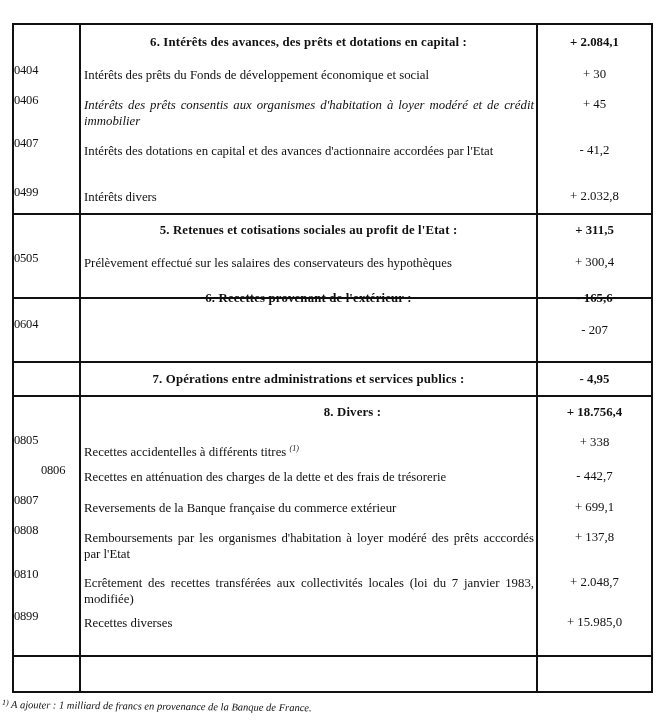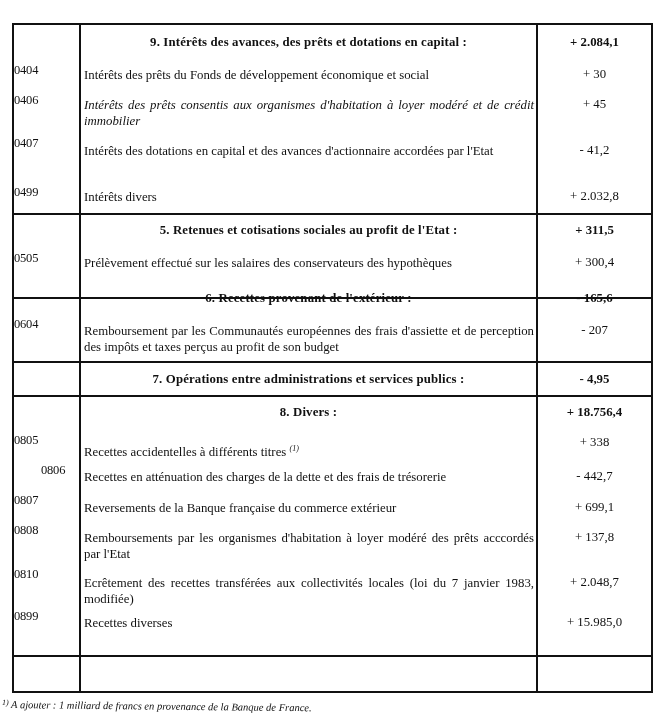--- a/index.html
+++ b/index.html
@@ -51,21 +51,21 @@
   <div class="frame">
 
     <div class="hline" style="left:0;top:0;width:640px;"></div>
     <div class="vline" style="left:0;top:0;height:670px;"></div>
     <div class="vline" style="left:67px;top:0;height:670px;"></div>
     <div class="vline" style="left:524px;top:0;height:670px;"></div>
     <div class="vline" style="left:639px;top:0;height:670px;"></div>
     <div class="hline" style="left:0;top:668px;width:640px;"></div>
 
     <div class="section" style="top:0;height:192px;">
-      <div class="heading" style="top:12px;">9. Intérêts des avances, des prêts et dotations en capital :</div>
+      <div class="heading" style="top:12px;">6. Intérêts des avances, des prêts et dotations en capital :</div>
       <div class="amount bold" style="top:12px;">+ 2.084,1</div>
 
       <div class="code" style="top:40px;">0404</div>
       <div class="desc" style="top:44px;">Intérêts des prêts du Fonds de développement économique et social</div>
       <div class="amount" style="top:44px;">+ 30</div>
 
       <div class="code" style="top:70px;">0406</div>
       <div class="desc" style="top:74px;font-style:italic;">Intérêts des prêts consentis aux organismes d'habitation à loyer modéré et de crédit immobilier</div>
       <div class="amount" style="top:74px;">+ 45</div>
 
@@ -87,33 +87,32 @@
       <div class="desc" style="top:40px;">Prélèvement effectué sur les salaires des conservateurs des hypothèques</div>
       <div class="amount" style="top:40px;">+ 300,4</div>
       <div class="section-border"></div>
     </div>
 
     <div class="section" style="top:260px;height:80px;">
       <div class="heading" style="top:8px;">6. Recettes provenant de l'extérieur :</div>
       <div class="amount bold" style="top:8px;">- 165,6</div>
 
       <div class="code" style="top:34px;">0604</div>
-      <div class="desc" style="top:40px;">Remboursement par les Communautés européennes des frais d'assiette et de perception des impôts et taxes perçus au profit de son budget</div>
       <div class="amount" style="top:40px;">- 207</div>
       <div class="section-border"></div>
     </div>
 
     <div class="section" style="top:340px;height:34px;">
       <div class="heading" style="top:9px;">7. Opérations entre administrations et services publics :</div>
       <div class="amount bold" style="top:9px;">- 4,95</div>
       <div class="section-border"></div>
     </div>
 
     <div class="section" style="top:374px;height:260px;">
-      <div class="heading" style="top:8px;">8. Divers :</div>
+      <div class="heading" style="top:8px;padding-left:44px;">8. Divers :</div>
       <div class="amount bold" style="top:8px;">+ 18.756,4</div>
 
       <div class="code" style="top:36px;">0805</div>
       <div class="desc" style="top:44px;"><span>Recettes accidentelles à différents titres</span> <span class="sup">(1)</span></div>
       <div class="amount" style="top:38px;">+ 338</div>
 
       <div class="code" style="top:66px;margin-left:27px;">0806</div>
       <div class="desc" style="top:72px;">Recettes en atténuation des charges de la dette et des frais de trésorerie</div>
       <div class="amount" style="top:72px;">- 442,7</div>
 

